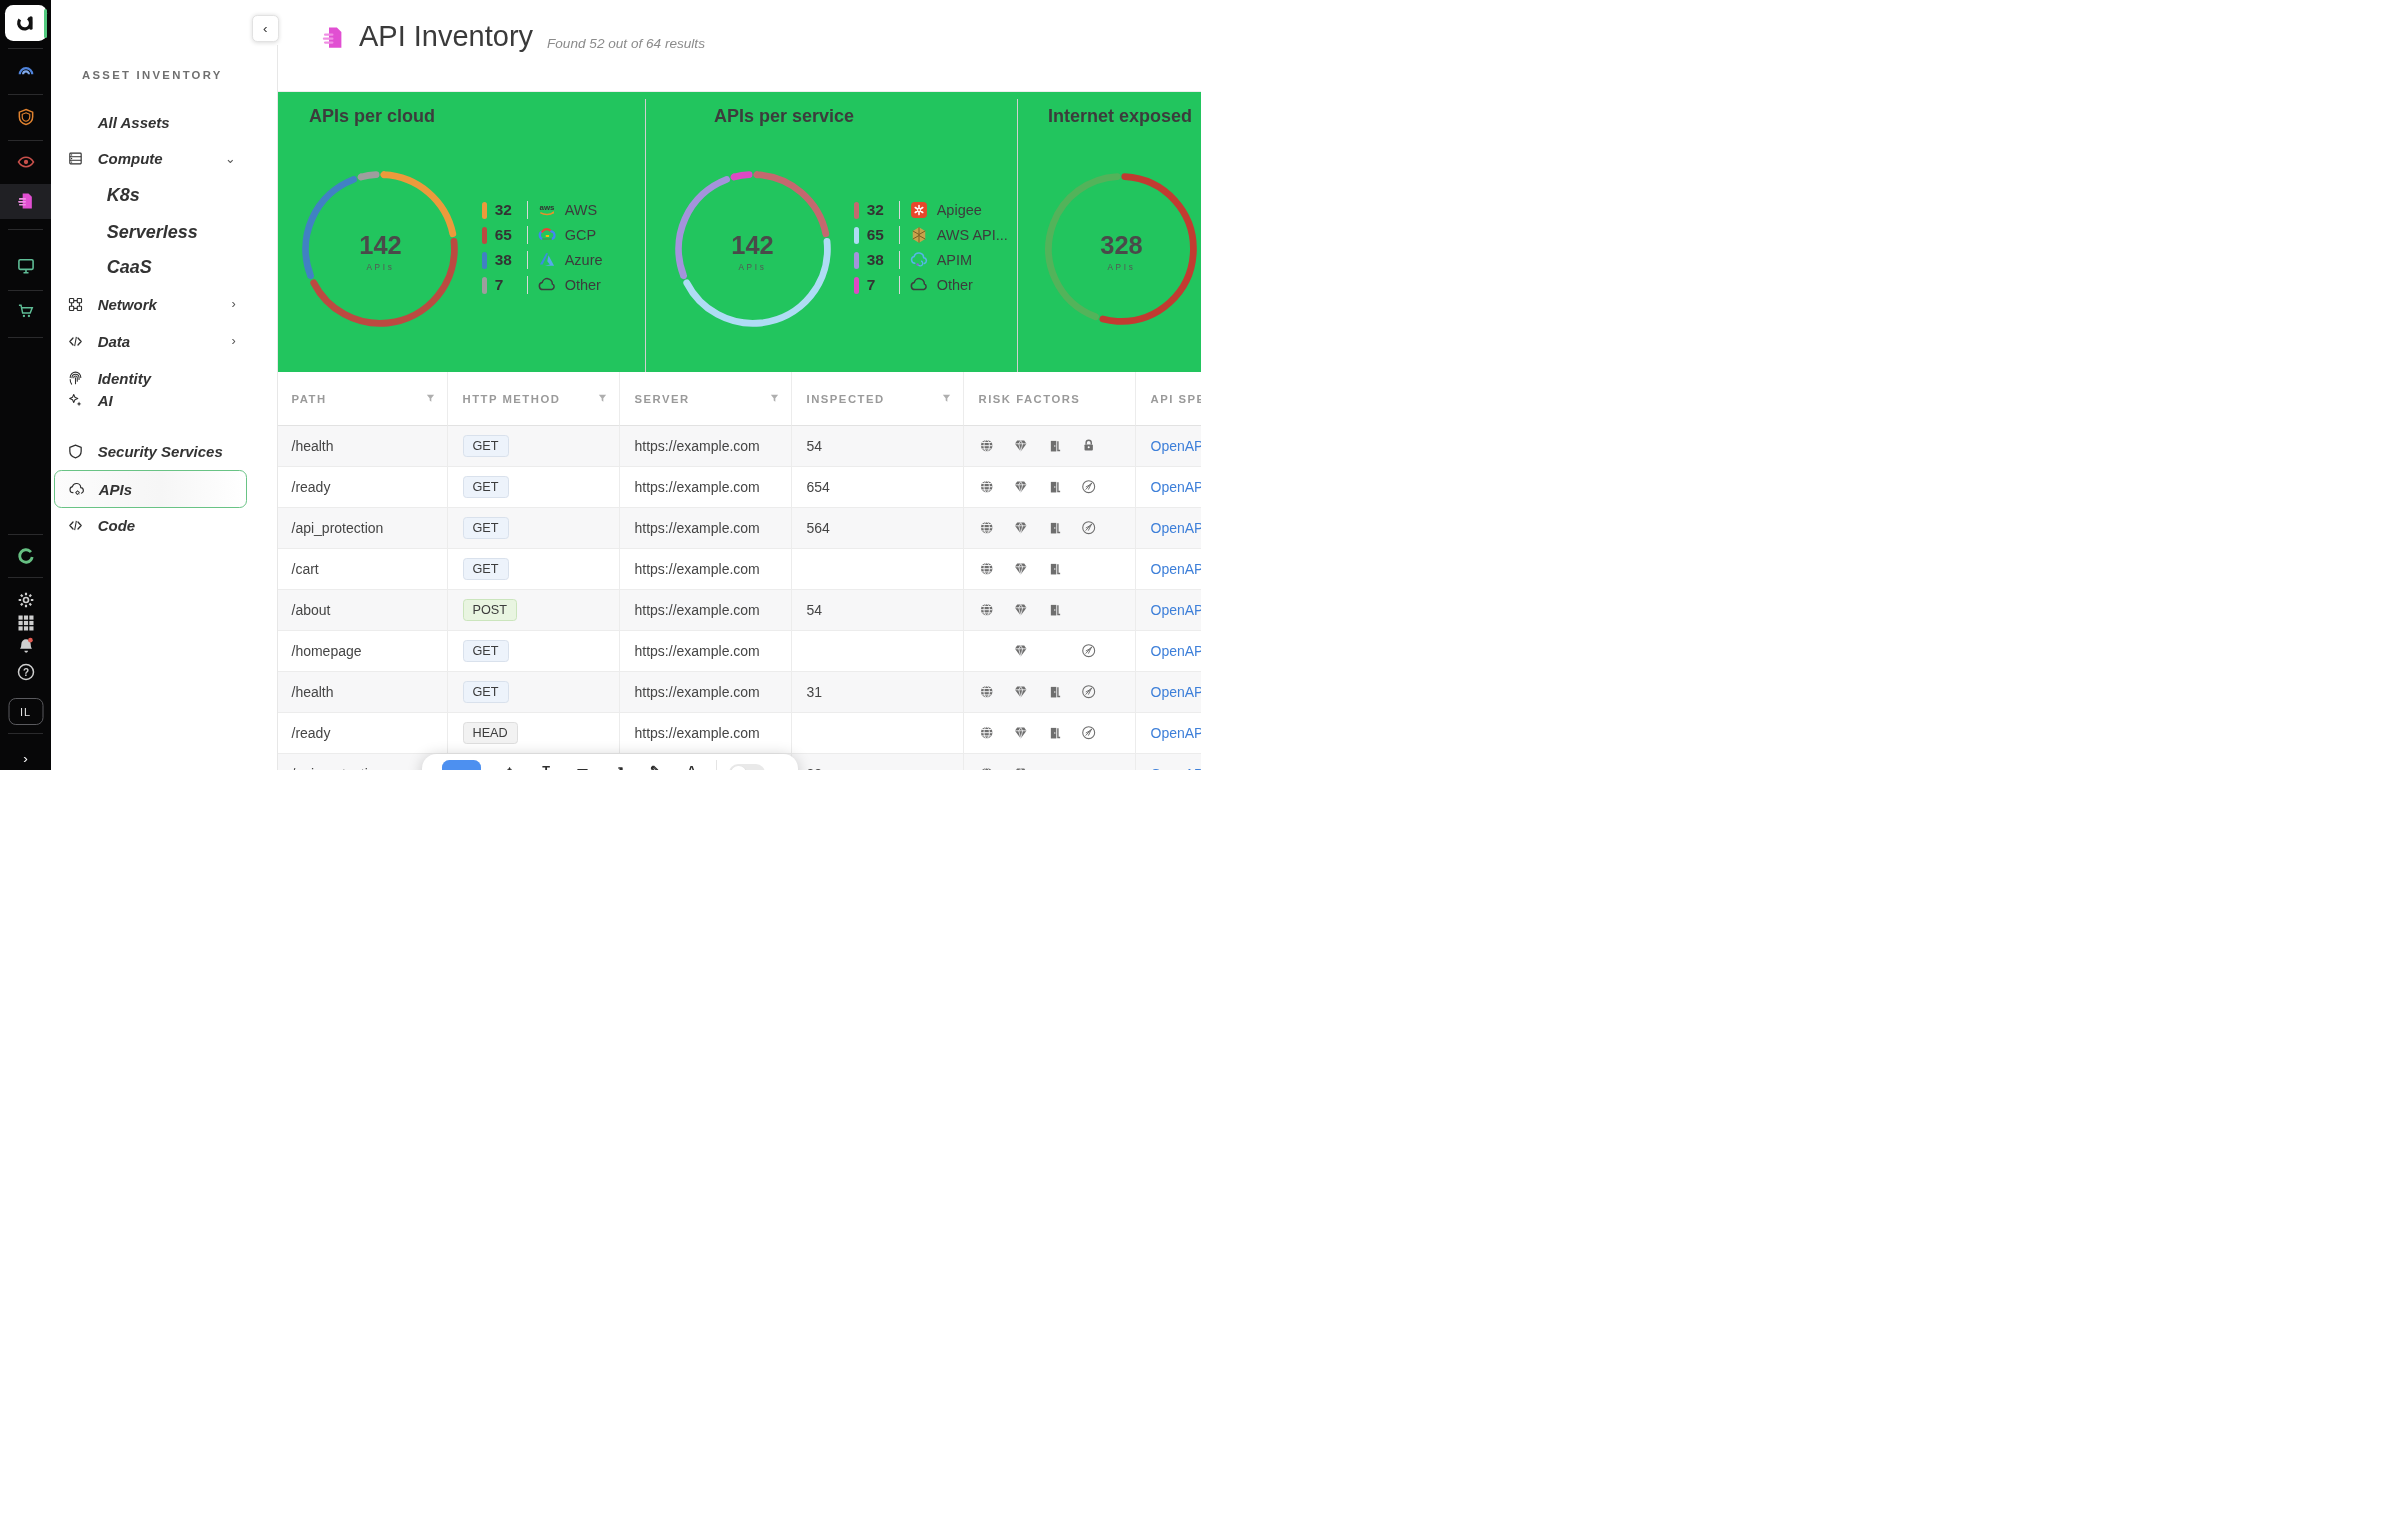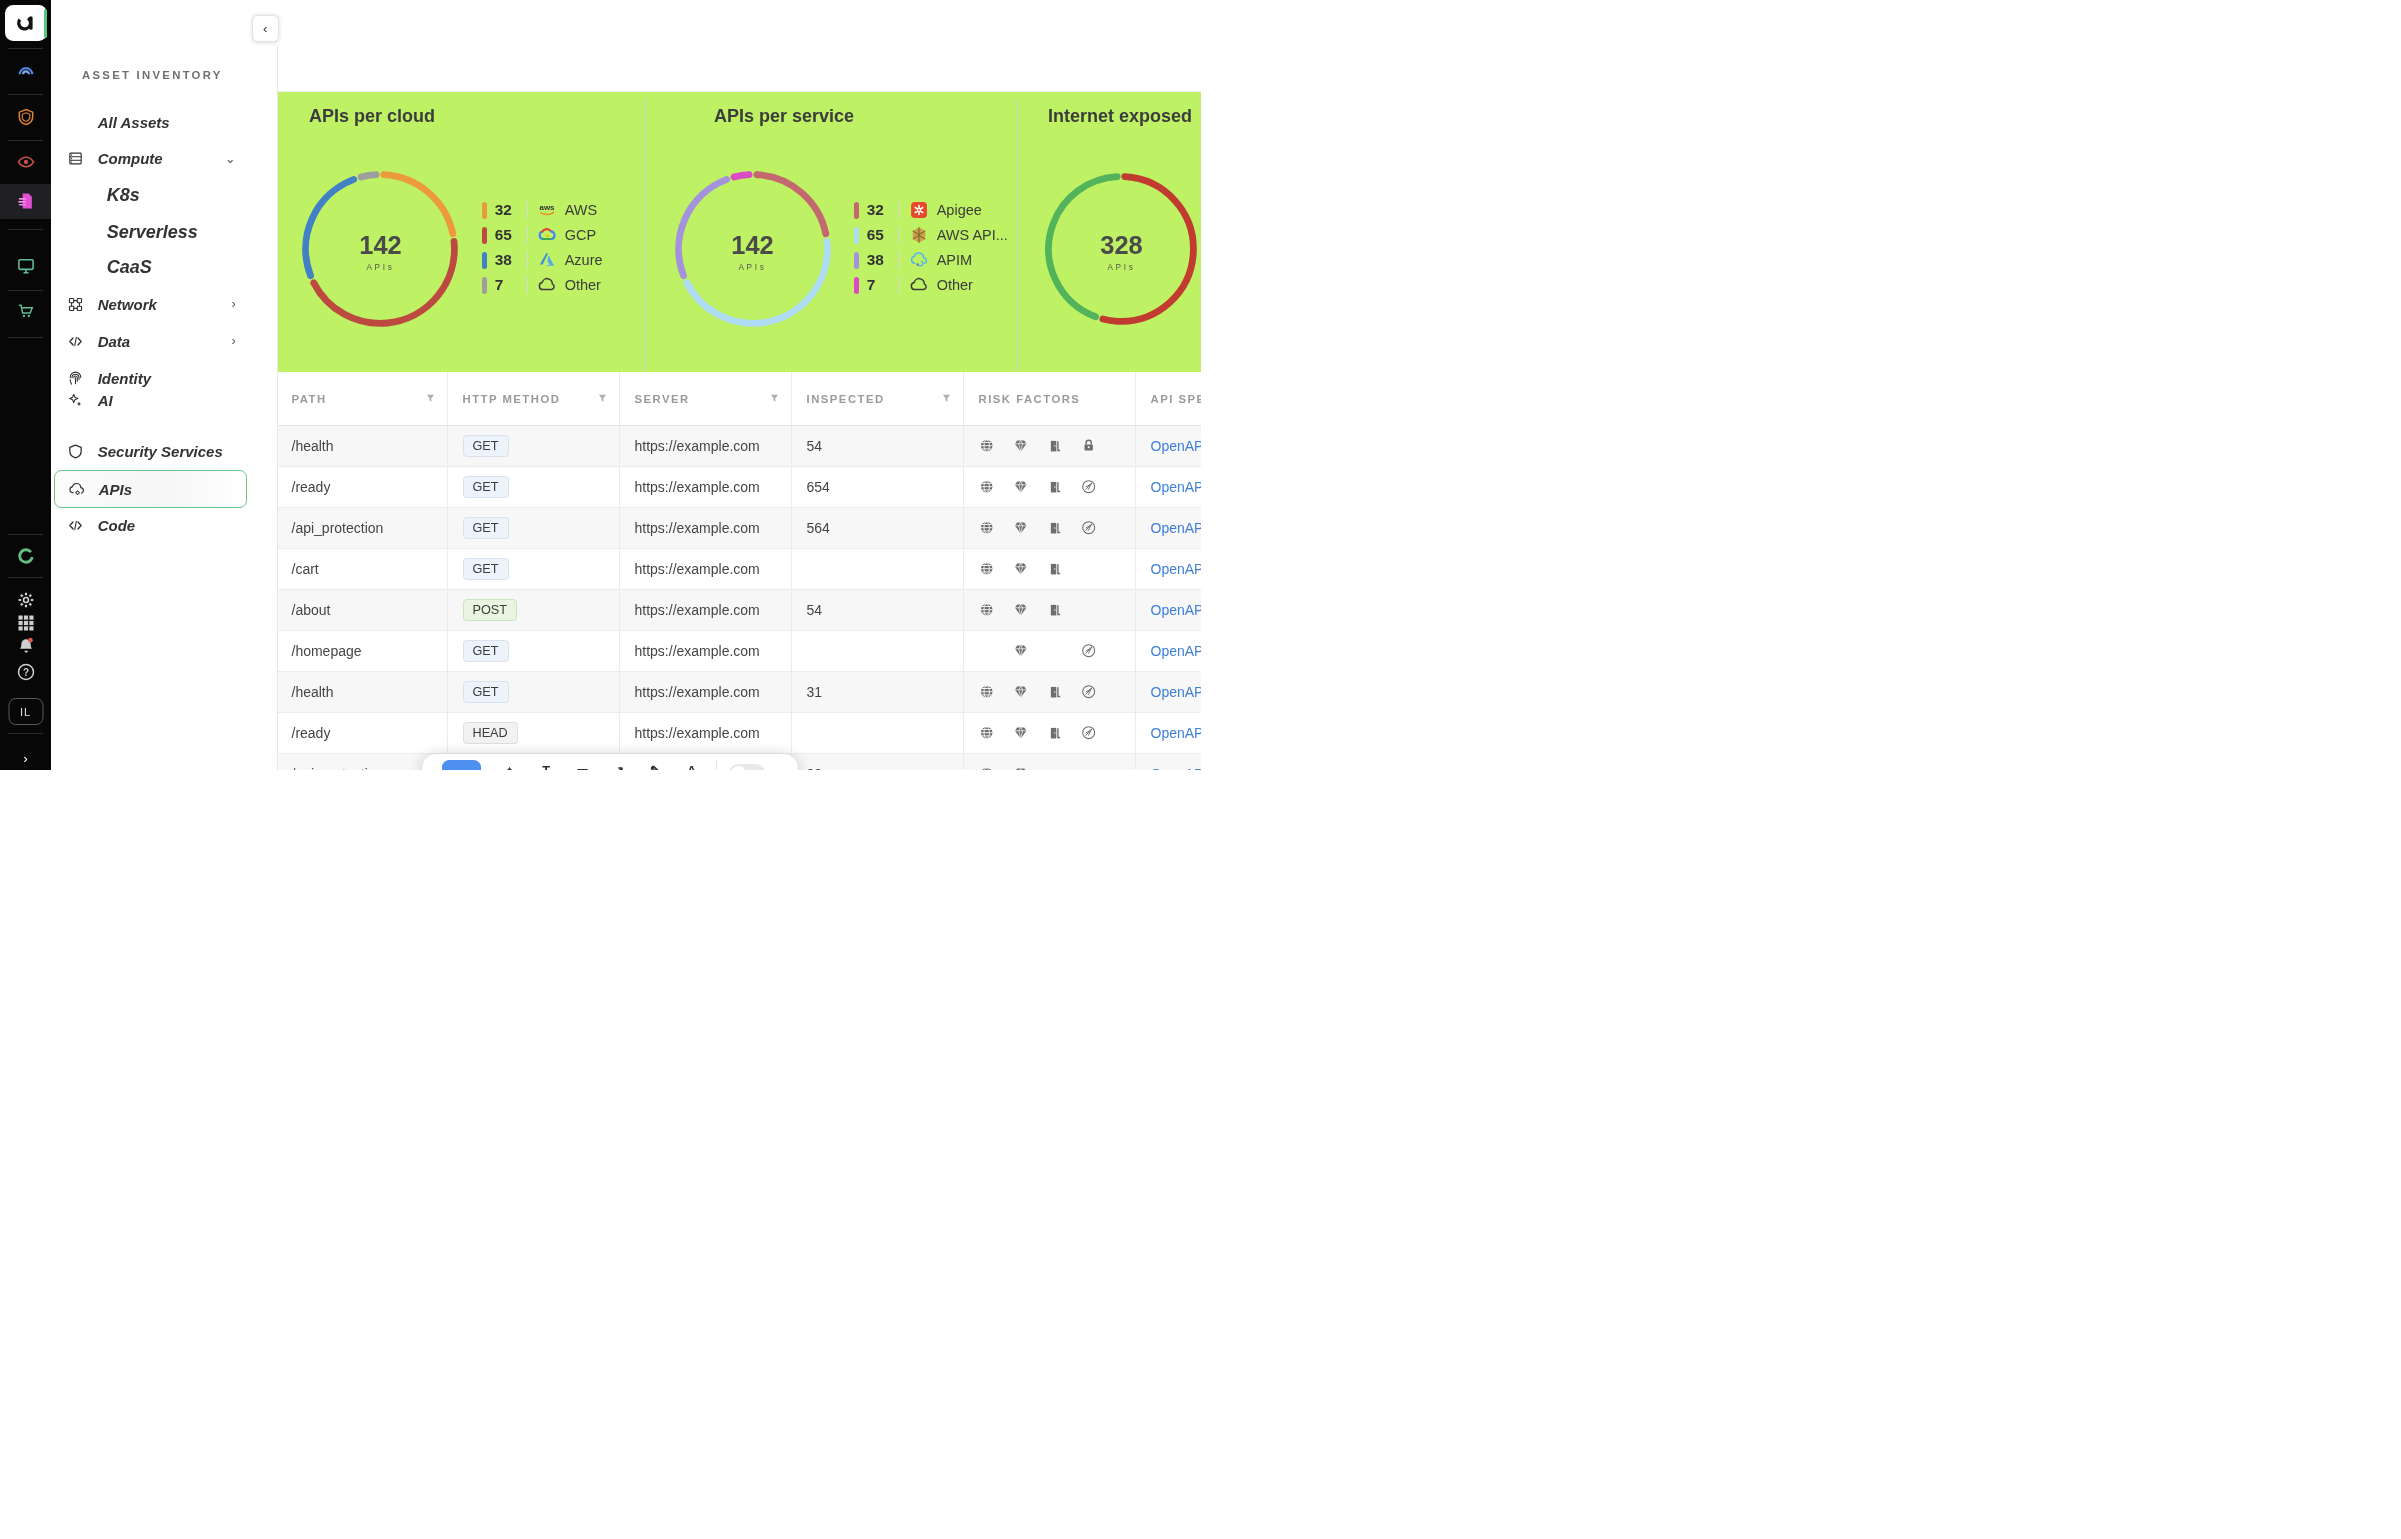--- a/index.html
+++ b/index.html
@@ -34,21 +34,21 @@
   .mi-chev{position:absolute;right:9px;color:#555;font-size:12.7px;}
   .menu-item.active{border:0.9px solid #69c385;background:linear-gradient(90deg,#fcfcfc,#f6f6f6 55%,#fff);}
 
   
   .content{position:absolute;left:277px;top:0;right:0;bottom:0;}
   .page-header{position:absolute;left:0;right:0;top:0;height:91px;background:#fff;}
   .ph-ic{position:absolute;left:43px;top:23.6px;width:27px;height:27px;}
   .page-title{position:absolute;left:82px;top:20px;font-size:29px;color:#3a3a3a;}
   .page-sub{position:absolute;left:270px;top:36px;font-style:italic;font-size:13.6px;color:#8b8b8b;}
 
-  .band{position:absolute;left:0;right:0;top:91px;height:281px;background:#bef264;border-top:0.9px solid #ededed;}
+  .band{position:absolute;left:0;right:0;top:91px;height:281px;background:#22c55e;border-top:0.9px solid #ededed;}
   .band-div{position:absolute;top:7.3px;bottom:0;width:0.9px;background:#cfcfcf;}
   .panel-title{position:absolute;font-size:18px;font-weight:bold;color:#3c3c3c;}
   .donut-center{position:absolute;width:127px;text-align:center;}
   .donut-num{font-size:25.4px;font-weight:bold;color:#4a4a4a;}
   .donut-sub{font-size:8.2px;letter-spacing:2.7px;color:#555;margin-top:2.7px;}
   .legend-row{position:absolute;height:22px;display:flex;align-items:center;}
   .lg-tick{width:4.5px;height:17px;border-radius:2.7px;margin-right:8.2px;}
   .lg-num{font-size:15.4px;font-weight:bold;color:#333;width:31px;}
   .lg-sep{width:0.9px;height:18px;background:#d8d8d8;margin:0 9px 0 1.8px;}
   .lg-ic{width:20px;height:20px;margin-right:7.3px;}
@@ -296,20 +296,32 @@
         <span class="mi-label">Code</span>
       </div>
     </div>
 </div>
 <div class="collapse-btn">
     <span>‹</span>
   </div>
 
 <div class="content">
 
+  <div class="page-header">
+    <span class="ic ph-ic">
+        <svg viewBox="0 0 24 24">
+          <path d="M8 3h7l4 4v14H8z" fill="#E14FD2"></path>
+          <g stroke="#F08FE4" stroke-width="2" stroke-linecap="round">
+            <path d="M4.5 9.5H11M3.5 13h7.5M4.5 16.5H11"></path>
+          </g>
+        </svg>
+      </span>
+    <div class="page-title">API Inventory</div>
+    <div class="page-sub">Found 52 out of 64 results</div>
+  </div>
 
   <div class="band">
     <div class="band-div" style="left:368px;"></div>
     <div class="band-div" style="left:740px;"></div>
 
     <div class="panel-title" style="left:32px;top:13.6px;">APIs per cloud</div>
     <div class="panel-title" style="left:437px;top:13.6px;">APIs per service</div>
     <div class="panel-title" style="left:771px;top:13.6px;">Internet exposed</div>
 
     <div id="donut0-holder">

